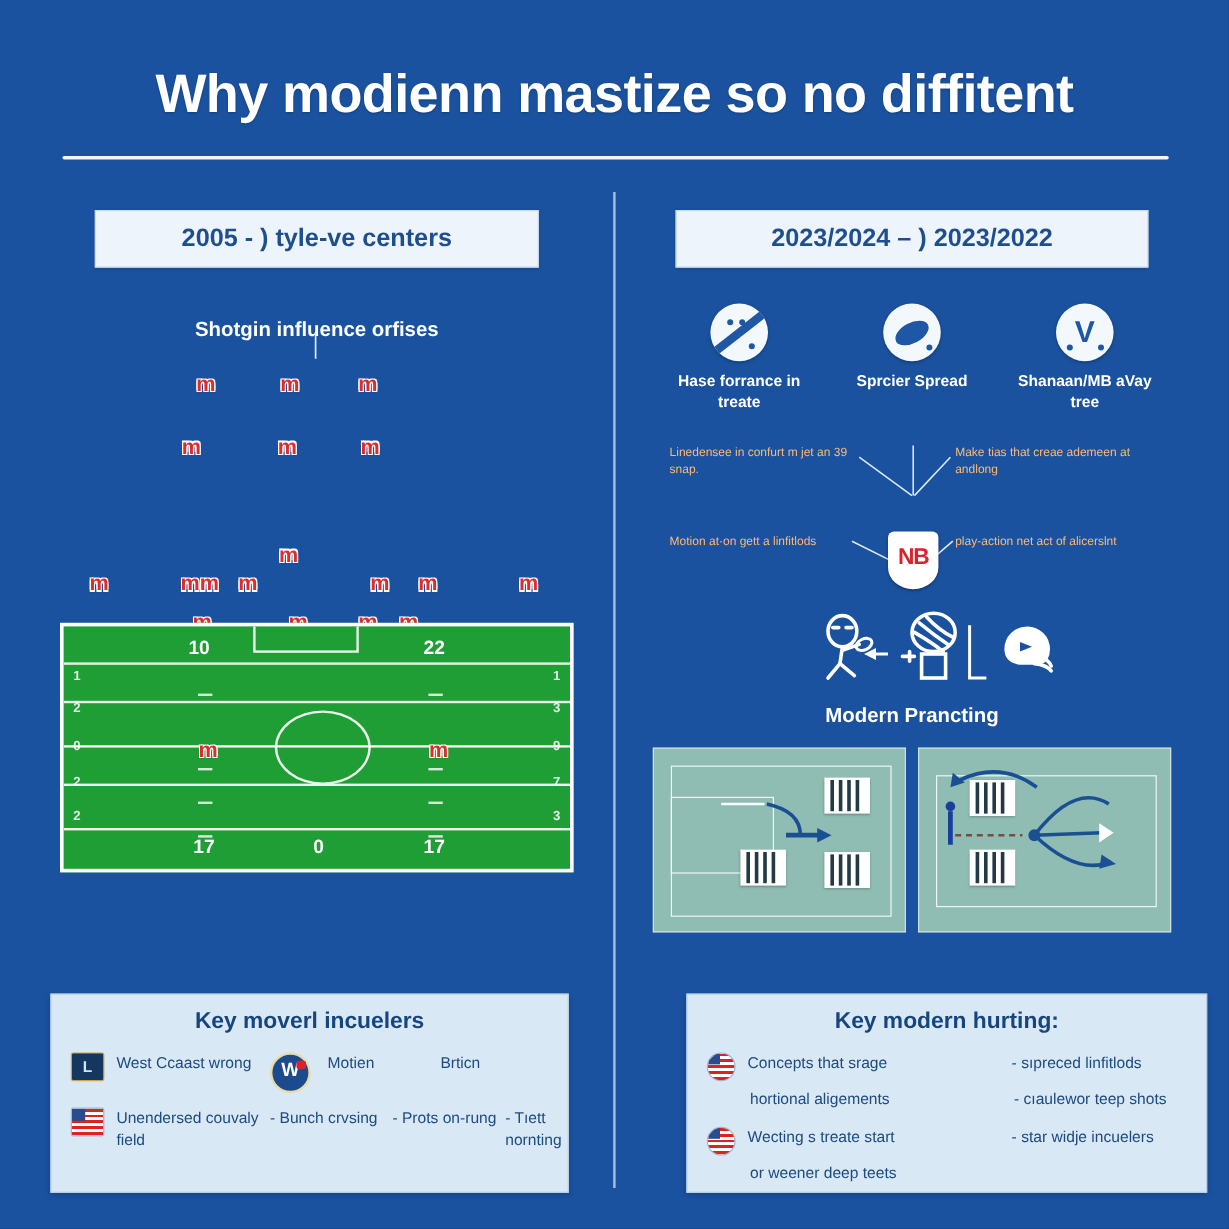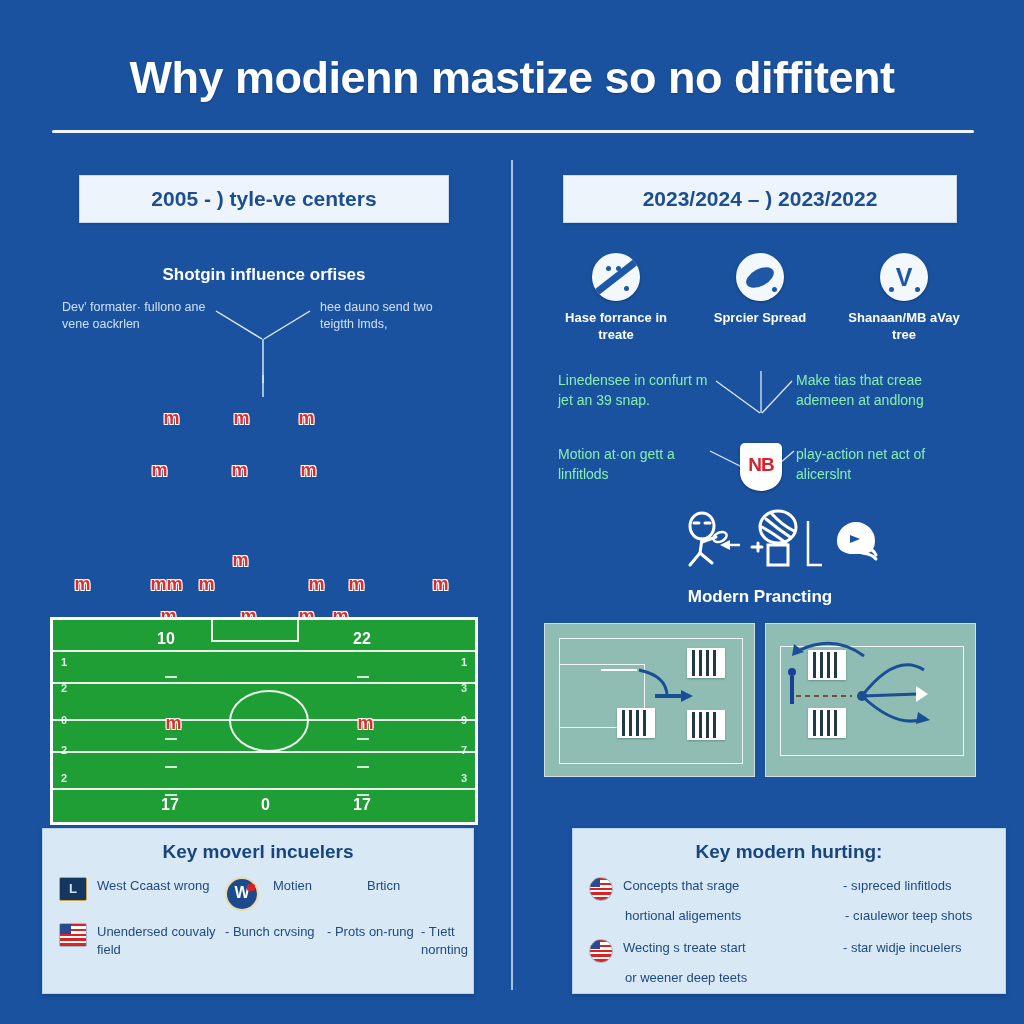--- a/index.html
+++ b/index.html
@@ -149,22 +149,22 @@
 
   
   #right-callouts {
     position: relative;
     margin-top: 28px;
     height: 130px;
   }
   .rc {
     position: absolute;
     width: 152px;
-    color: #86efac;
-    font-size: 14px;
+    color: #fdba74;
+    font-size: 10px;
     line-height: 1.38;
   }
   #rc-tl { left: 14px;  top: 0; }
   #rc-tr { left: 252px; top: 0; }
   #rc-bl { left: 14px;  top: 74px; }
   #rc-br { left: 252px; top: 74px; }
 
   
   #shield {
     position: absolute;
@@ -422,29 +422,20 @@
   <div id="title">Why modienn mastize so no diffitent</div>
   <div id="title-divider"></div>
   <div id="center-divider"></div>
 
   <div class="col" id="col-left">
 
     <div class="era-plaque">2005 - ) tyle-ve centers</div>
 
     <div class="sub-head">Shotgin influence orfises</div>
 
-    <div class="callout-wrap">
-      <div class="callout left">Dev' formater· fullono ane vene oackrlen</div>
-      <div class="callout right">hee dauno send two teigtth lmds,</div>
-      <svg width="432" height="84" style="position:absolute;left:0;top:0">
-        <line x1="168" y1="12" x2="214" y2="40" stroke="#e2eefa" stroke-width="1.4"></line>
-        <line x1="262" y1="12" x2="216" y2="40" stroke="#e2eefa" stroke-width="1.4"></line>
-        <line x1="215" y1="40" x2="215" y2="84" stroke="#e2eefa" stroke-width="1.4"></line>
-      </svg>
-    </div>
 
     <div id="field-area">
       <svg width="432" height="40" style="position:absolute;left:0;top:-14px">
         <line x1="215" y1="0" x2="215" y2="22" stroke="#e2eefa" stroke-width="1.4"></line>
       </svg>
 
       <div class="player" style="left:183px;top:18px">m</div>
       <div class="player" style="left:248px;top:18px">m</div>
       <div class="player" style="left:113px;top:18px">m</div>
 

